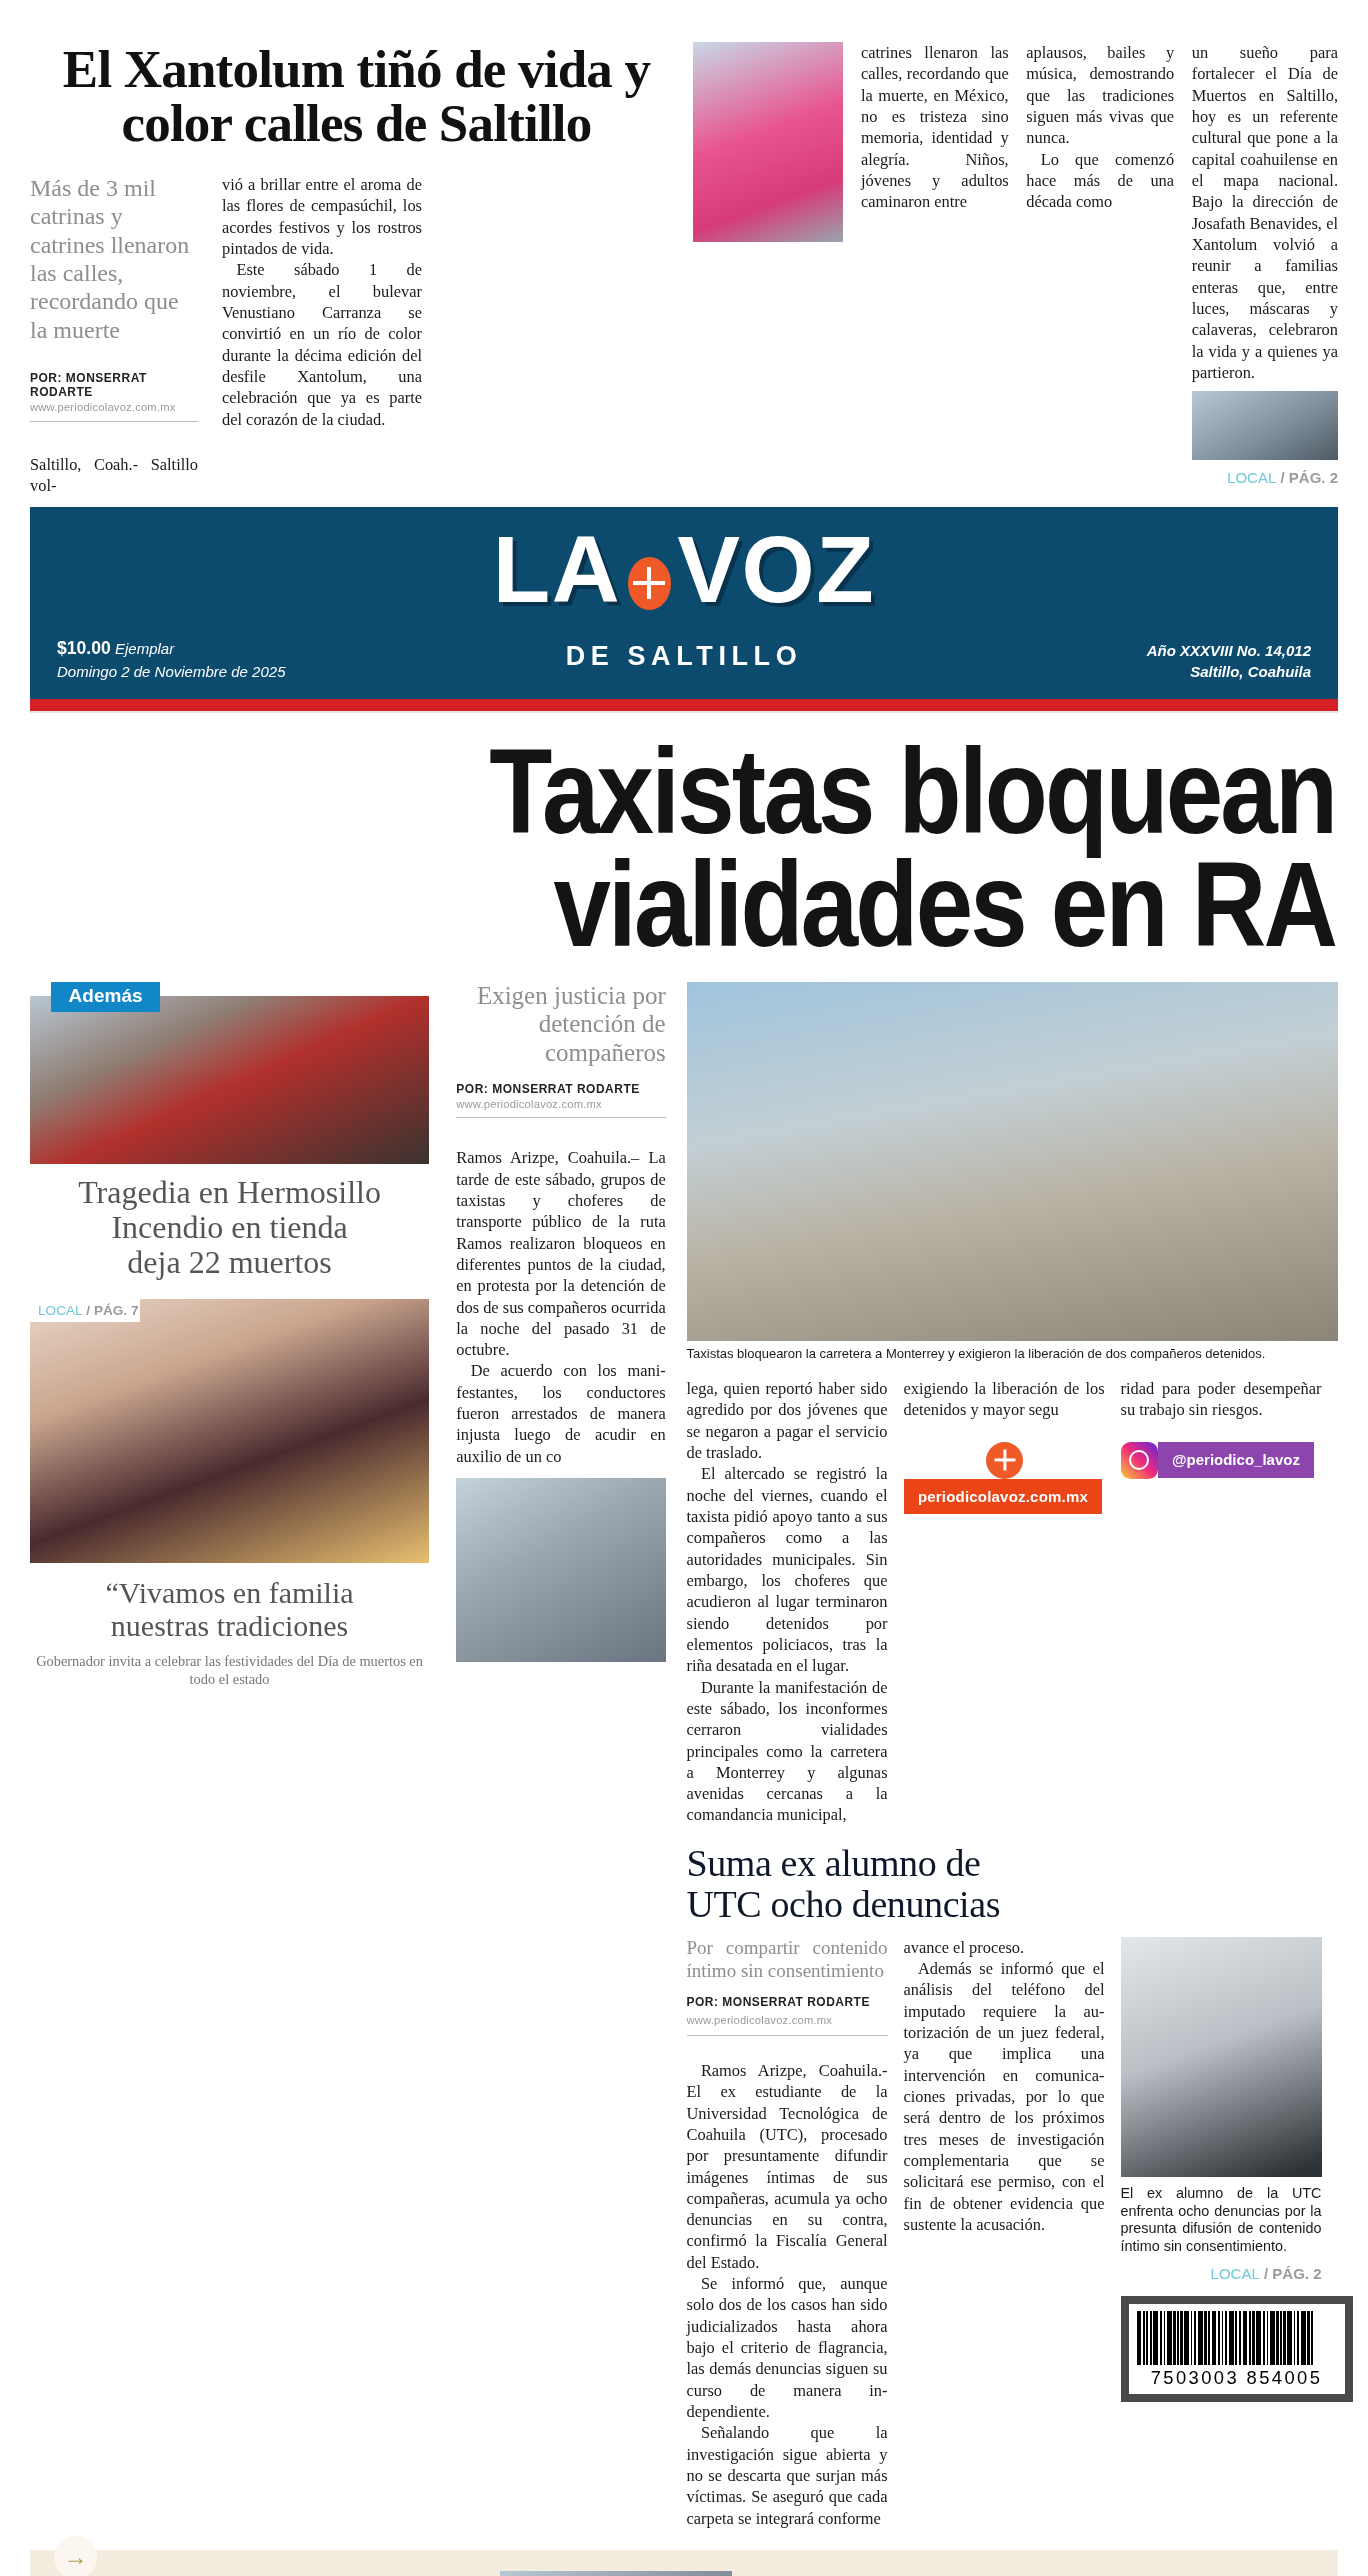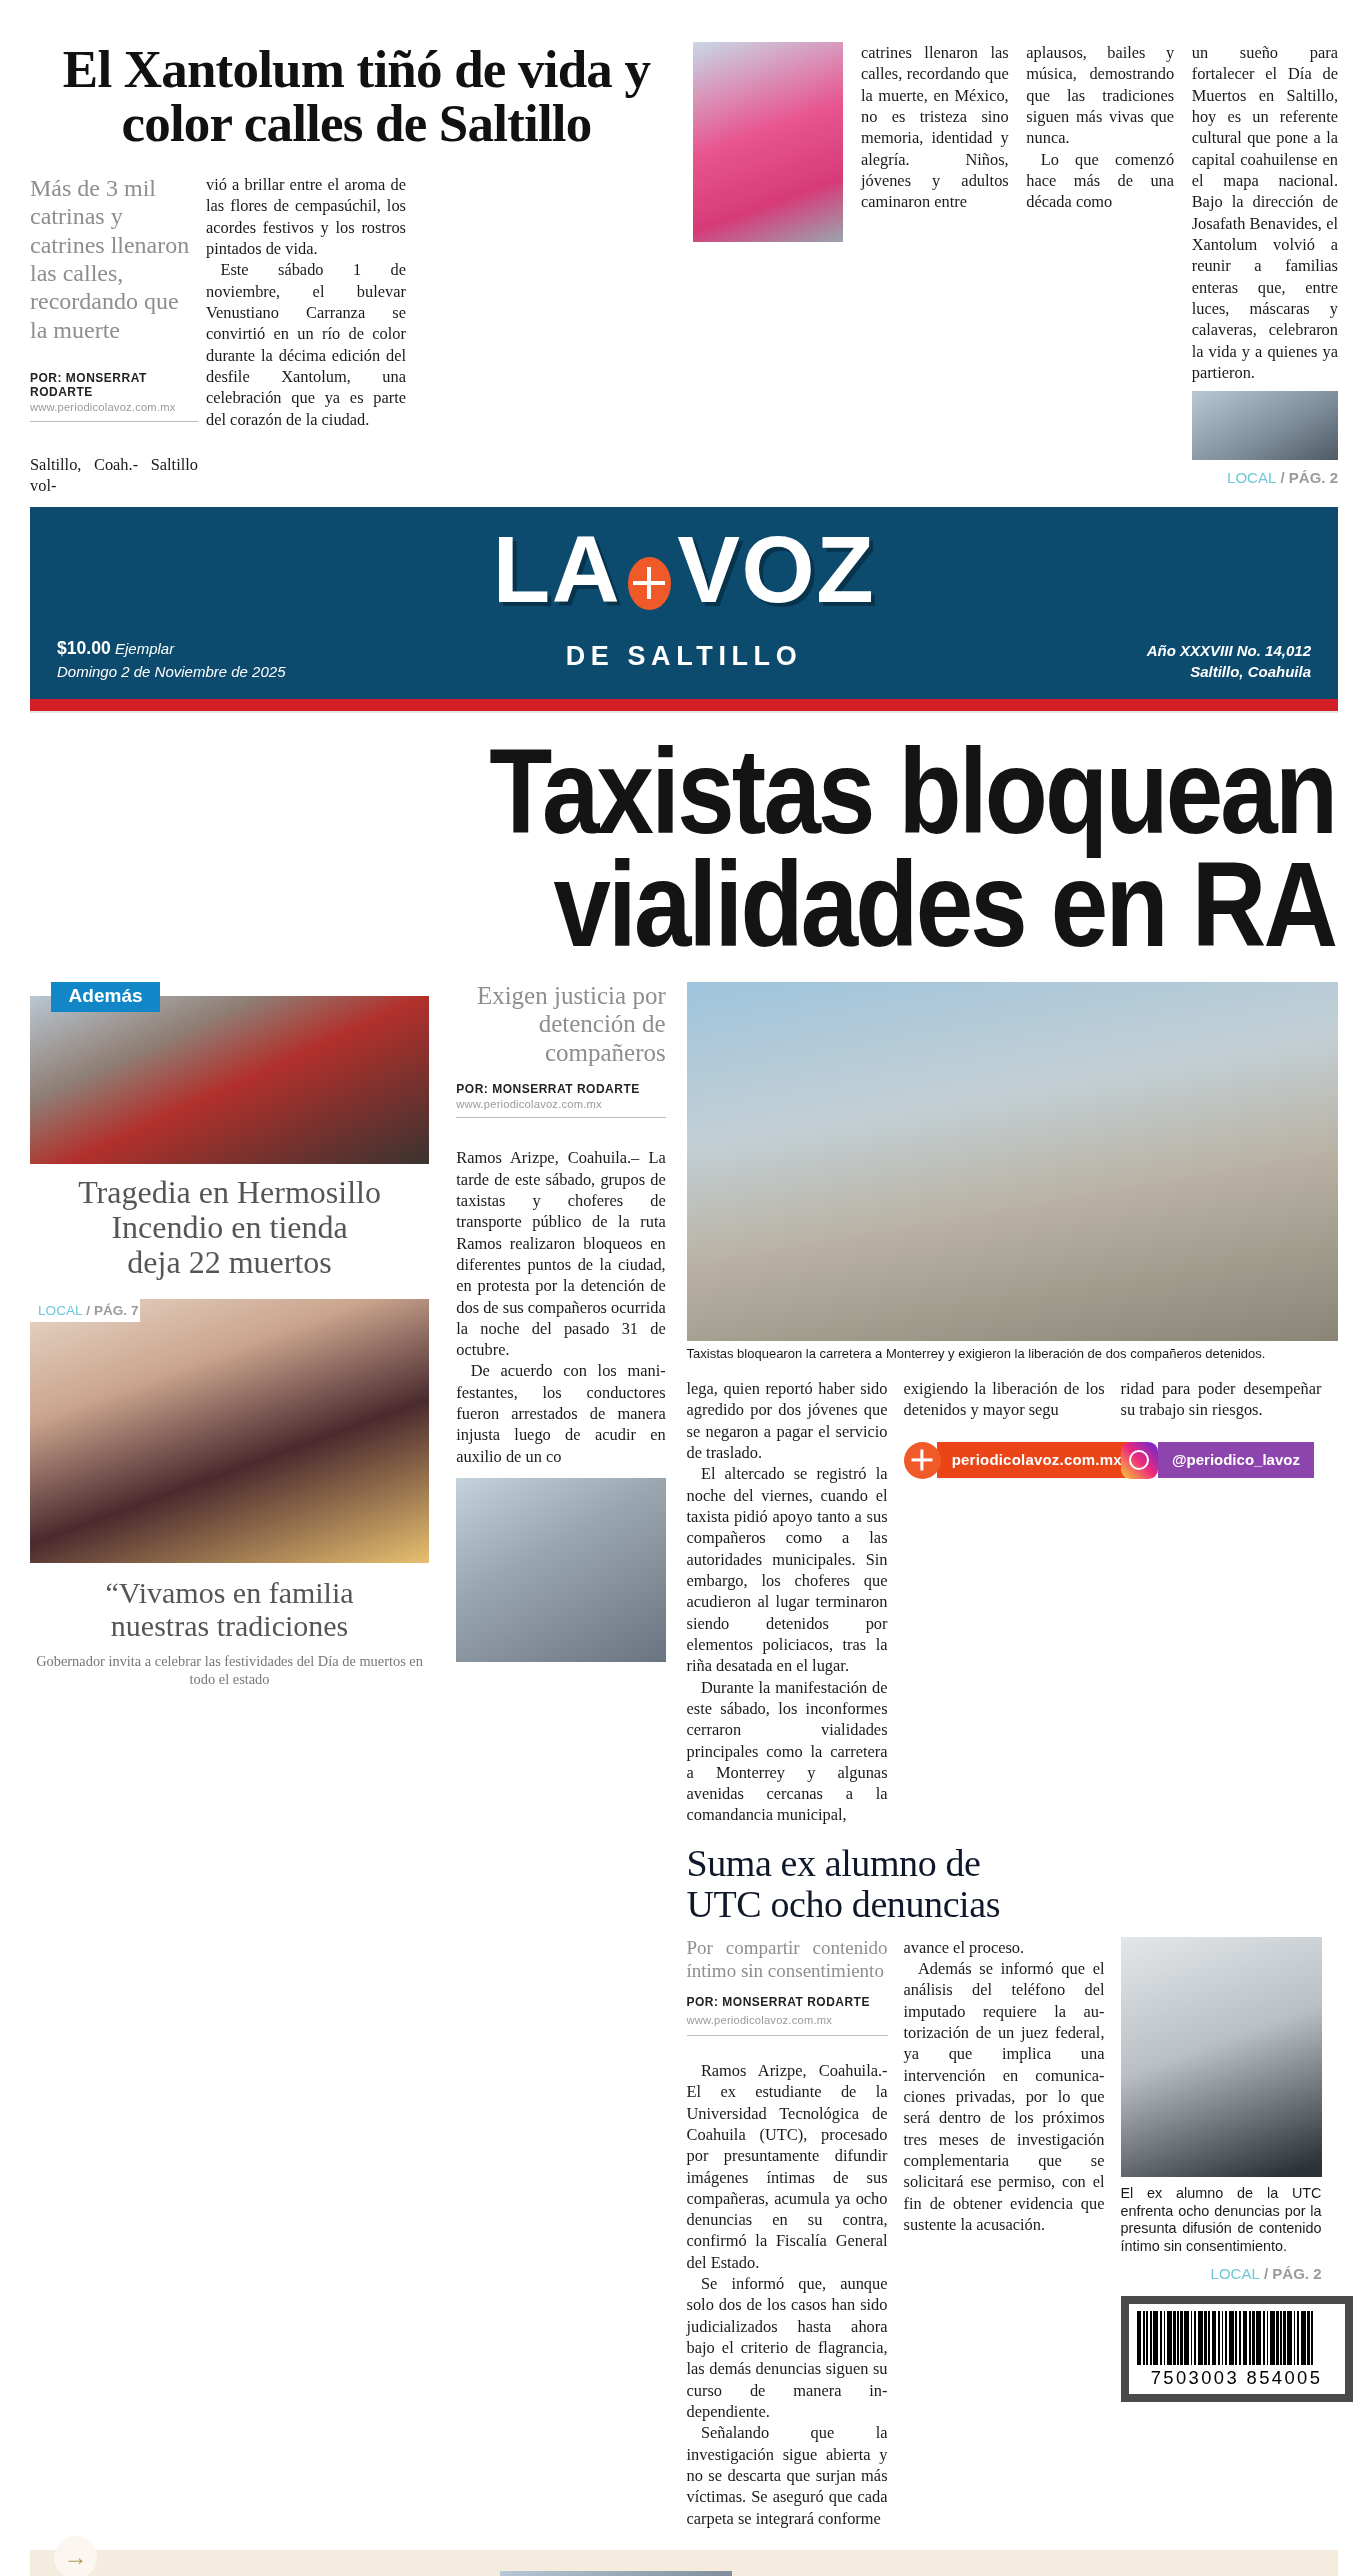--- a/index.html
+++ b/index.html
@@ -20,21 +20,21 @@
   .top-head {
     font-family: "Liberation Serif", serif;
     font-weight: 700;
     font-size: 53px;
     line-height: 1.02;
     letter-spacing: -0.8px;
     text-align: center;
     color: #111;
     padding: 0 4.8px;
   }
-  .top-cols { display: flex; margin-top: 24px; gap: 8px; }
+  .top-cols { display: flex; margin-top: 24px; gap: 24px; }
   .deck-col { width: 168px; }
   .deck {
     font-size: 24px;
     line-height: 1.18;
     color: #8e8e8e;
     font-family: "Liberation Serif", serif;
   }
   .byline { margin-top: 27px; }
   .byline-name {
     font-family: "Liberation Sans", sans-serif;
@@ -186,21 +186,21 @@
     font-size: 13px; line-height: 1.2; margin-top: 5.6px; color: #1c1c1c;
   }
 
   .cols3 { display: flex; gap: 16px; margin-top: 16px; }
   .c3 { width: 201px; font-size: 16.4px; line-height: 1.30; text-align: justify; }
   .c3 p { text-indent: 14.4px; }
   .c3 p:first-child { text-indent: 0; }
 
   
   .social { display: flex; gap: 14.4px; align-items: center; margin-top: 21px; }
-  .soc-web { display: flex; align-items: center; }
+  .soc-web { display: flex; align-items: center; flex-direction: column; }
   .soc-web .circ {
     width: 37px; height: 37px; border-radius: 50%; background: #f05a28;
     position: relative; margin-right: -3.2px; z-index: 2;
   }
   .soc-web .circ::before { content:""; position:absolute; left:50%; top:50%; width:3.2px; height:21px; background:#fff; transform:translate(-50%,-50%); }
   .soc-web .circ::after { content:""; position:absolute; left:50%; top:50%; width:21px; height:3.2px; background:#fff; transform:translate(-50%,-50%); }
   .soc-web .lbl {
     background: #ea4417; color: #fff;
     font-family: "Liberation Sans", sans-serif; font-weight: 700; font-size: 15px;
     padding: 8px 14.4px; letter-spacing: 0.2px;

